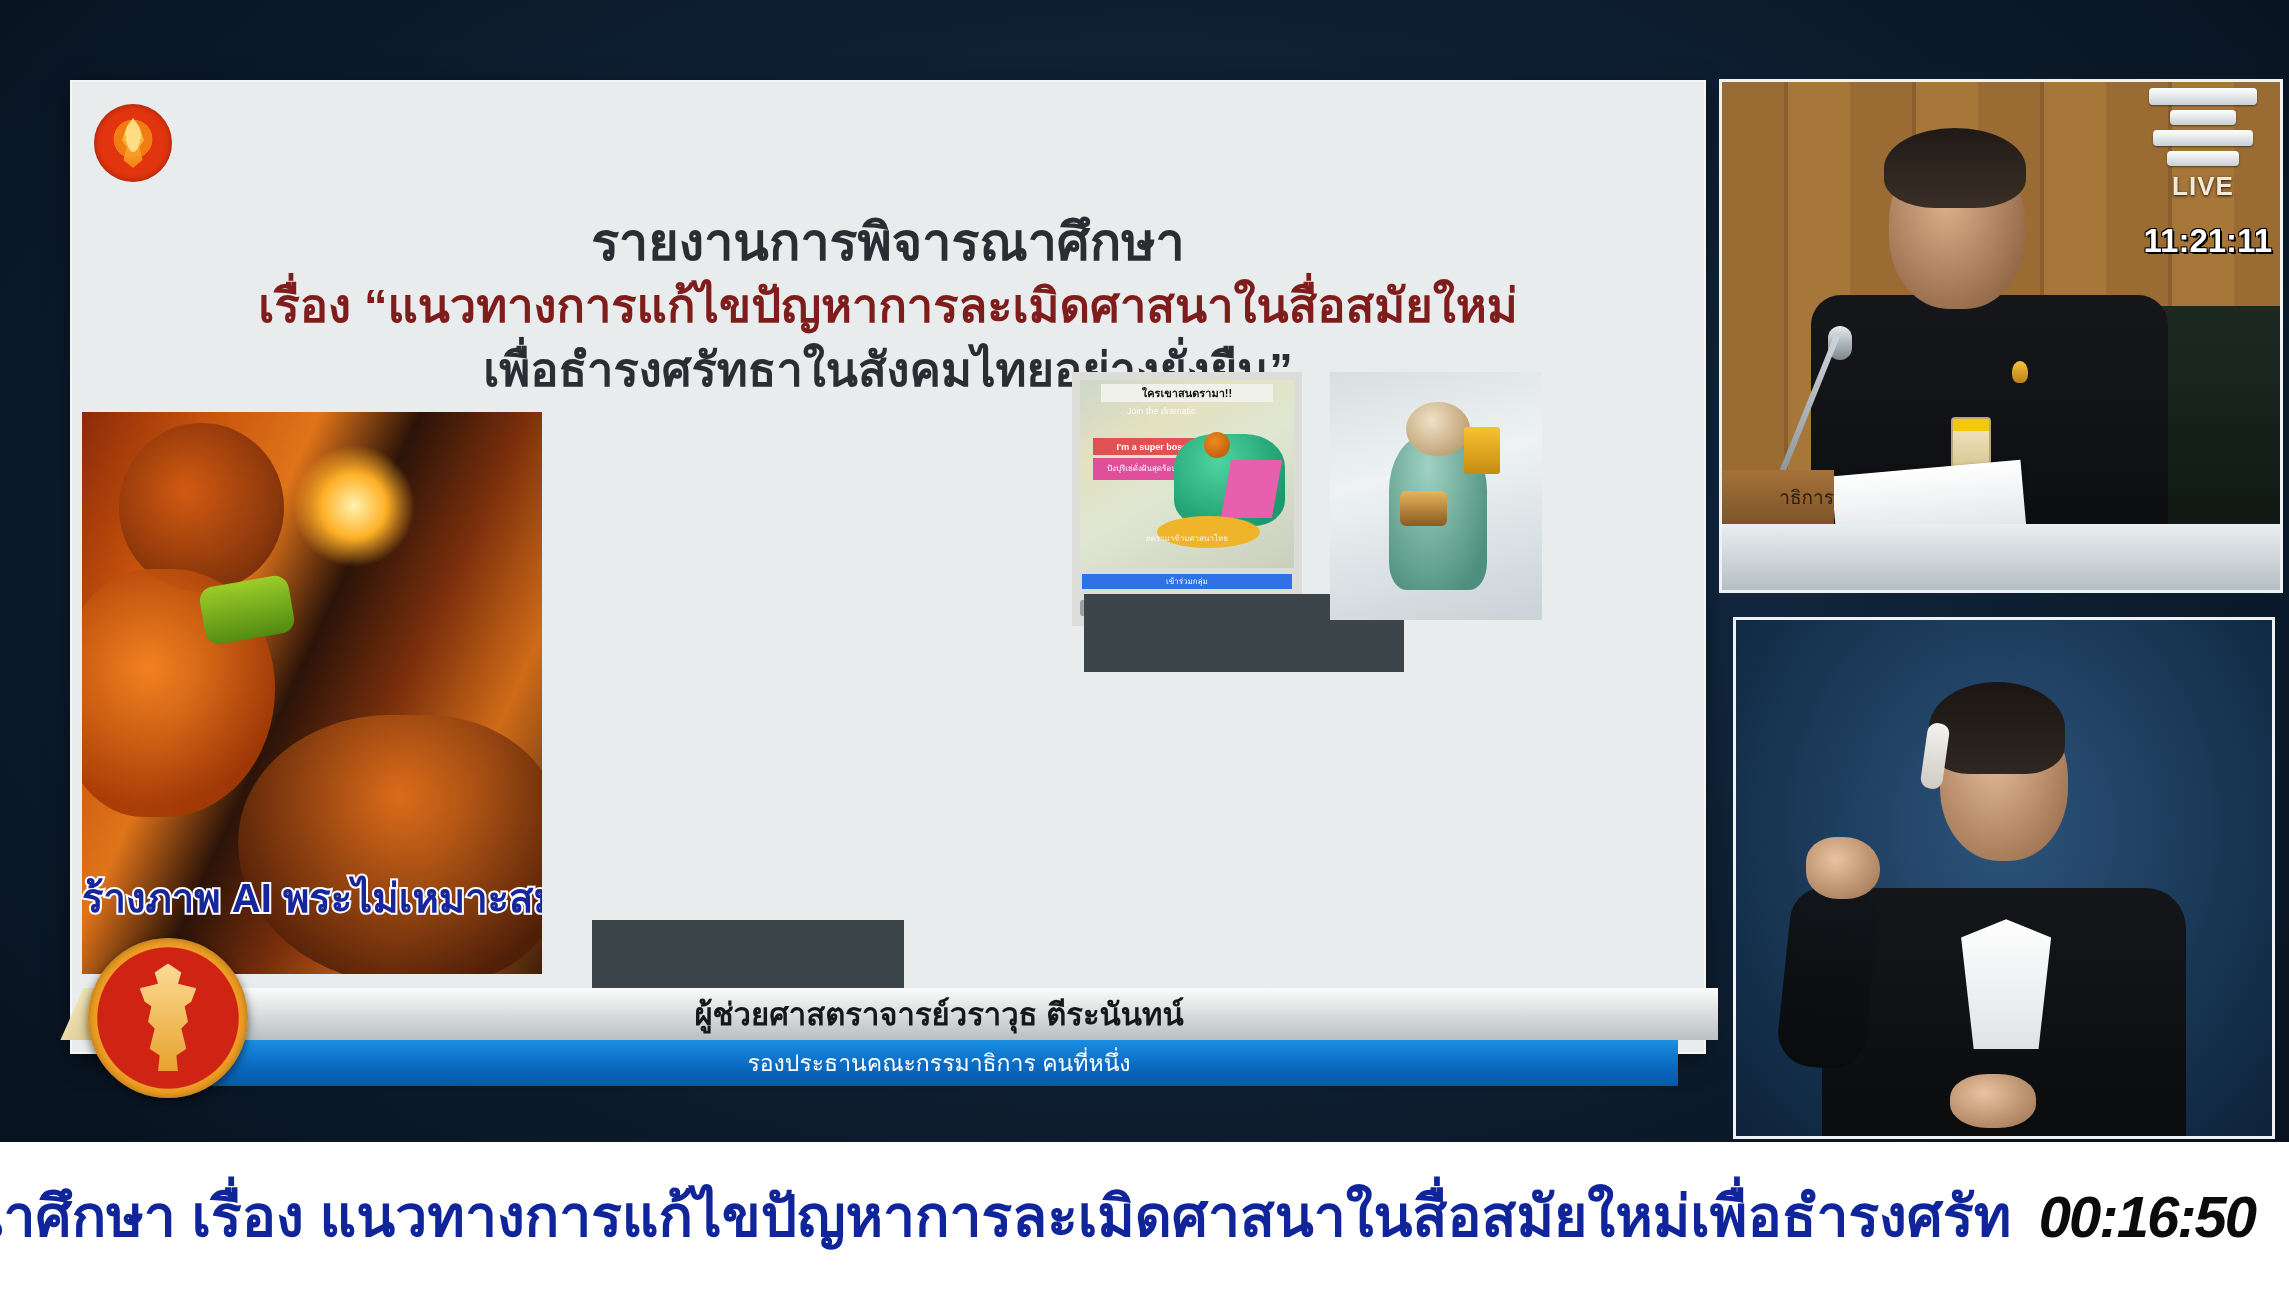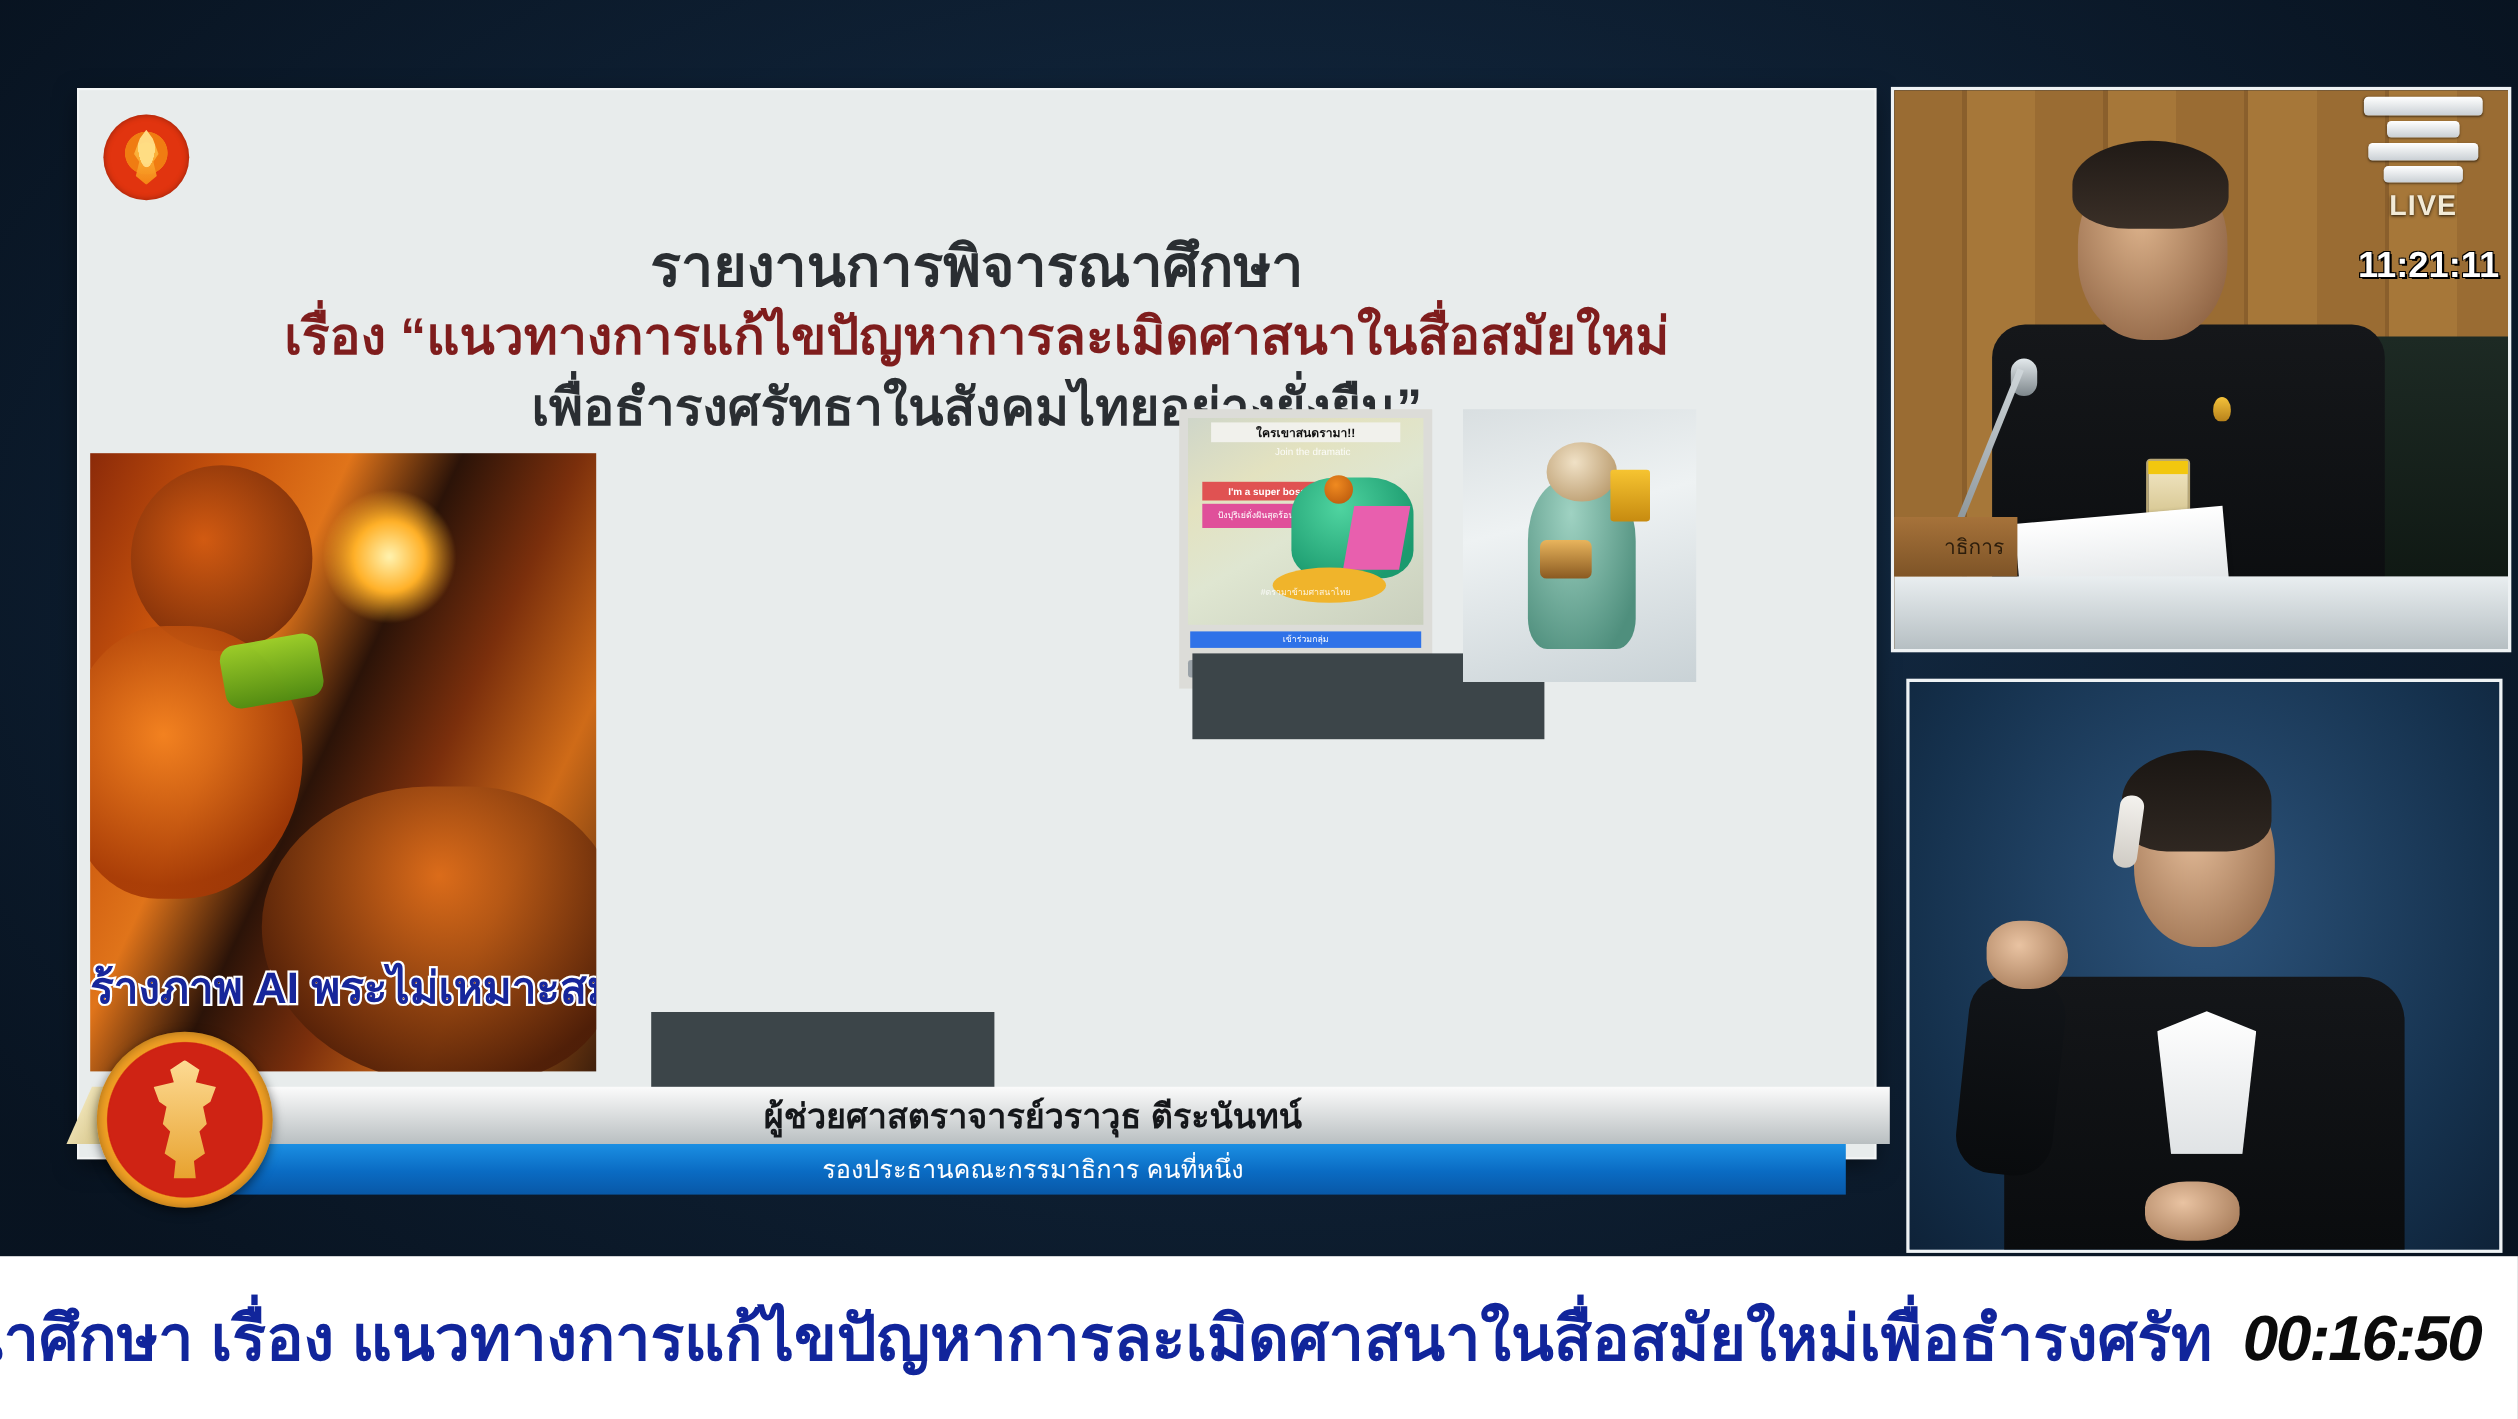--- a/index.html
+++ b/index.html
@@ -141,21 +141,21 @@
   #tile-phone .shot{
     position:absolute; left:8px; top:8px; right:8px; height:188px;
     background:linear-gradient(150deg,#cfd6c9 0%, #e3e2c0 28%, #dfe6d1 52%, #c9cfbd 100%);
     overflow:hidden;
   }
   #tile-phone .hdr{
     position:absolute; left:10%; top:4px; width:80%; height:18px;
     background:#f1f1ec; color:#111; font-size:11px; font-weight:bold;
     display:flex; align-items:center; justify-content:center; white-space:nowrap; overflow:hidden;
   }
-  #tile-phone .en1{position:absolute;left:22%;top:26px;width:62%;height:22px;color:#fff;font-size:9px;line-height:11px;text-align:center;opacity:.9;}
+  #tile-phone .en1{position:absolute;left:22%;top:26px;width:62%;height:22px;color:#fff;font-size:9px;line-height:11px;opacity:.9;}
   #tile-phone .tag-red{position:absolute;left:6%;top:58px;width:58%;height:17px;background:#e05252;color:#fff;
     font-size:9px;font-weight:bold;display:flex;align-items:center;justify-content:center;}
   #tile-phone .tag-pink{position:absolute;left:6%;top:78px;width:52%;height:22px;background:#e04f9a;color:#fff;
     font-size:8px;line-height:10px;display:flex;align-items:center;justify-content:center;text-align:center;}
   #tile-phone .doll{position:absolute;left:44%;top:54px;width:52%;height:92px;
     background:radial-gradient(circle at 40% 30%,#4fd4a0,#1b9a6e 78%); border-radius:36% 36% 28% 28%;}
   #tile-phone .doll-head{position:absolute;left:58%;top:52px;width:26px;height:26px;border-radius:50%;
     background:radial-gradient(circle at 40% 34%,#f08a20,#b3530a);}
   #tile-phone .chair{position:absolute;left:68%;top:80px;width:24%;height:58px;background:#e85fae;transform:skewX(-10deg);}
   #tile-phone .base{position:absolute;left:36%;top:136px;width:48%;height:32px;background:#f0b42b;border-radius:50%;}
@@ -285,21 +285,21 @@
     box-shadow:0 2px 5px rgba(0,0,0,.4);
   }
   #video-main .desk{
     position:absolute; left:0; right:0; bottom:0; height:13%;
     background:linear-gradient(#e9eef0,#b6bfc3);
   }
   #video-main .nameplate-wood{
     position:absolute; left:0; bottom:13%; width:112px; height:54px;
     background:linear-gradient(#a6723a,#7e5427);
     display:flex; align-items:center; justify-content:flex-end;
-    color:#2c1d0c; font-size:19px; padding-right:12px; overflow:hidden; white-space:nowrap;
+    color:#2c1d0c; font-size:19px; padding-right:0; overflow:hidden; white-space:nowrap;
   }
 
   
   #live-stack{
     position:absolute; right:18px; top:6px; width:118px; display:flex;
     flex-direction:column; align-items:center; gap:5px;
   }
   #live-stack .bar{
     background:linear-gradient(#ffffff,#c9cfd4); border-radius:4px;
     box-shadow:0 1px 2px rgba(0,0,0,.5);

